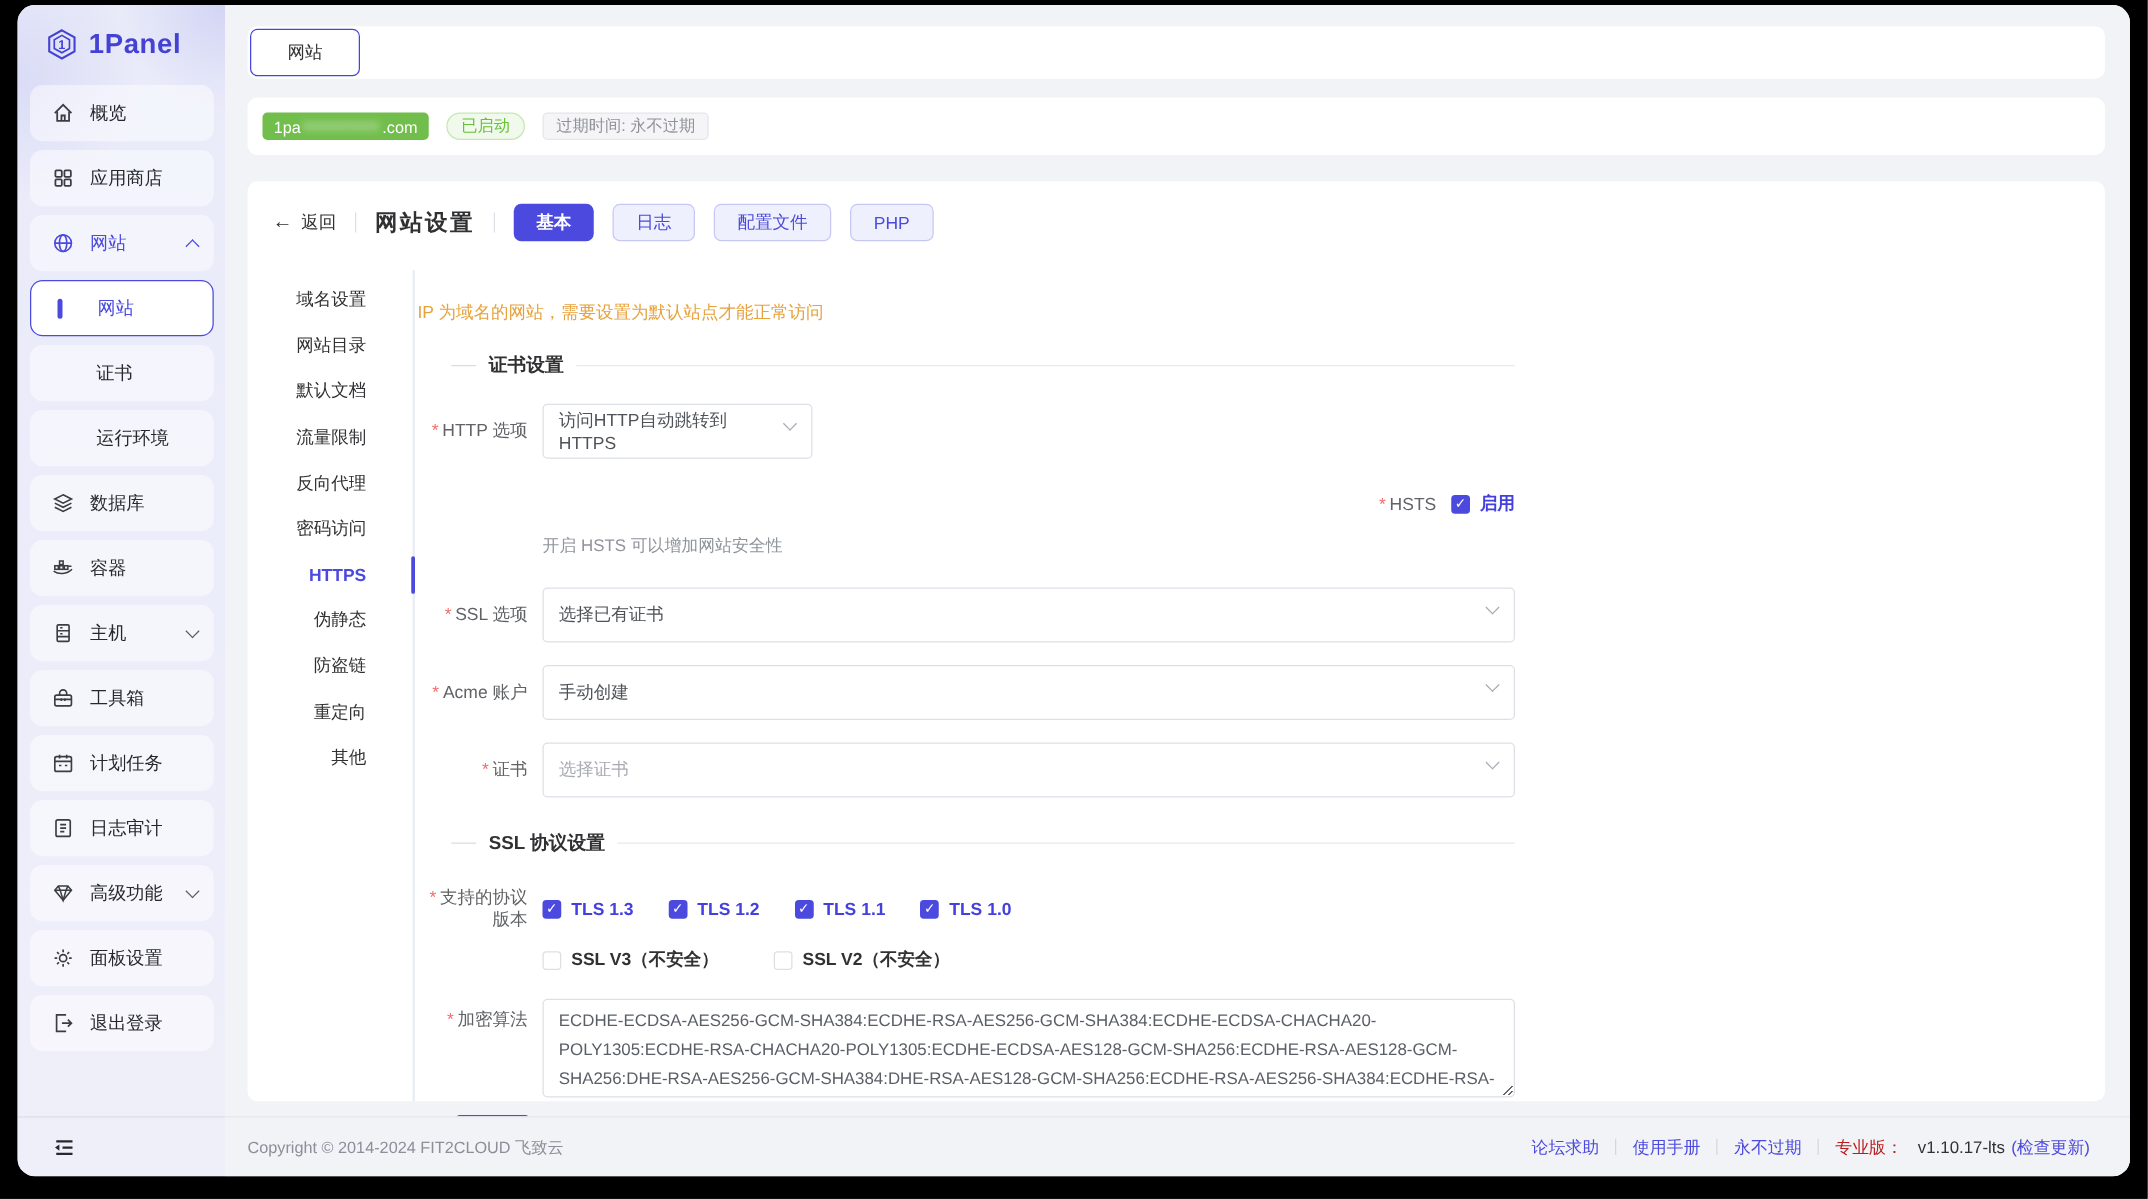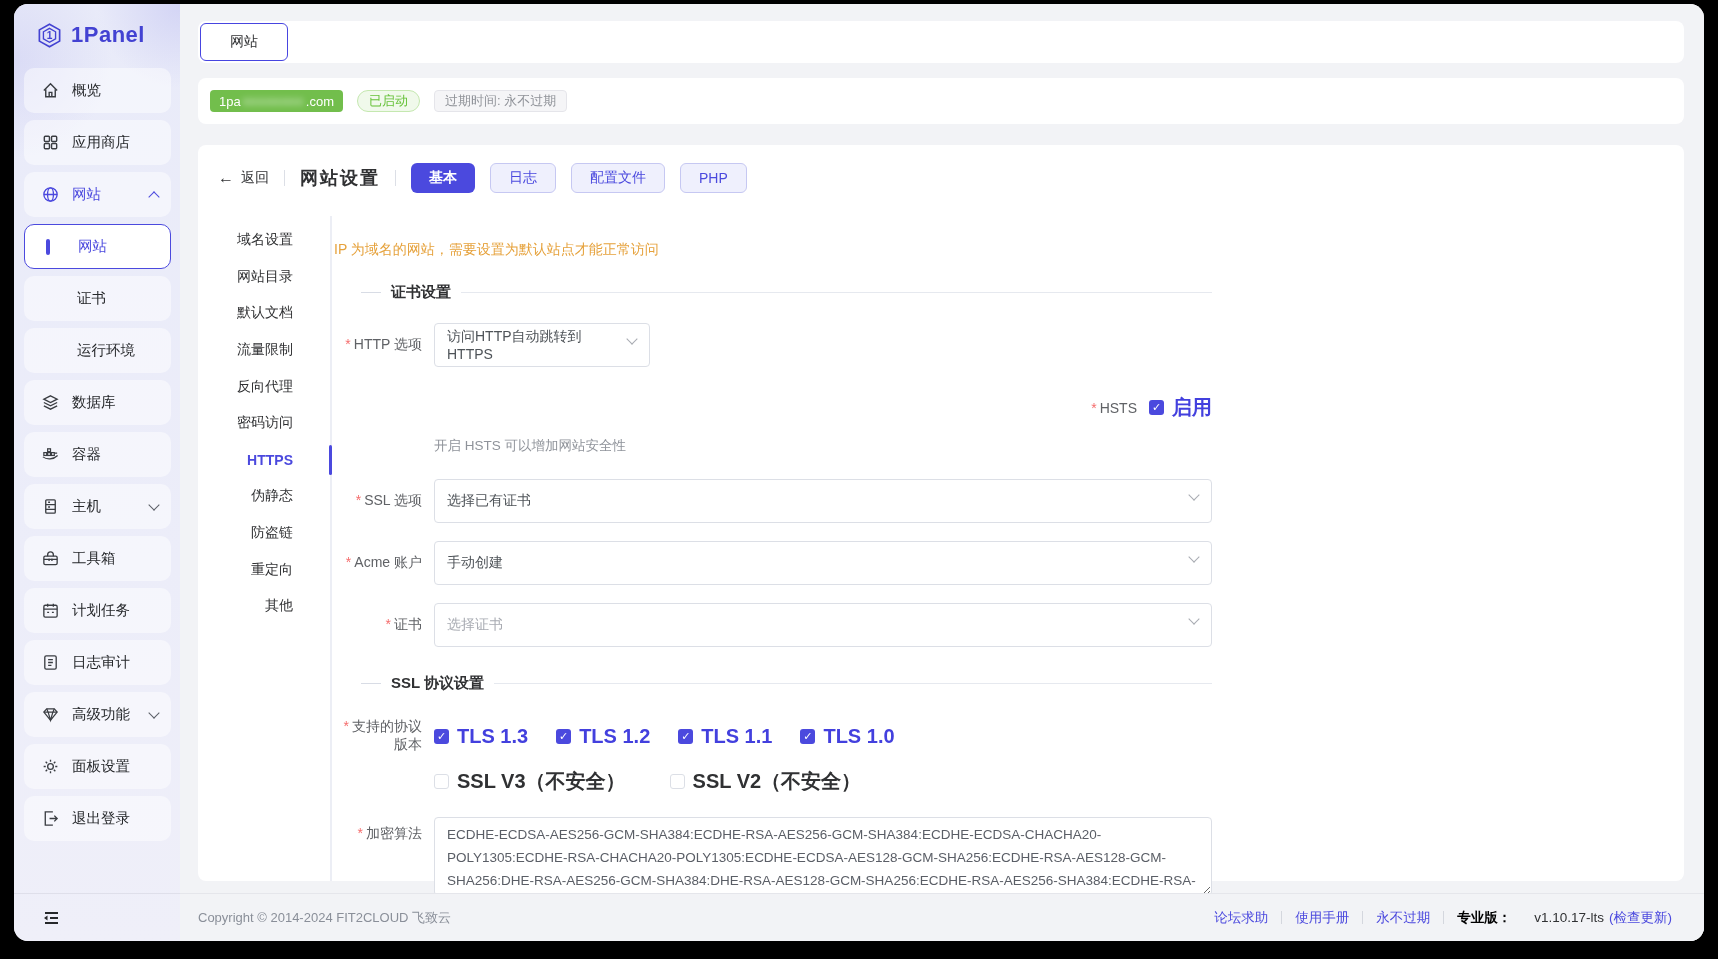--- a/index.html
+++ b/index.html
@@ -88,39 +88,39 @@
     display:flex; align-items:center; padding:0 30px 0 12px; font-size:14px; color:#4E5358; cursor:pointer; }
   .select .ph { color:#A8ABB2; }
   .sel-arrow { position:absolute; right:13px; top:11px; width:8px; height:8px;
     border-right:1.4px solid #A8ABB2; border-bottom:1.4px solid #A8ABB2; transform:rotate(45deg); }
   .w-narrow { width:216px; }
   .w-wide { width:789px; }
 
   .cb { width:15px; height:15px; border-radius:3px; flex:none; display:flex; align-items:center; justify-content:center; cursor:pointer; }
   .cb.checked { background:#4B49DE; color:#fff; font-size:11px; line-height:1; }
   .cb.un { background:#fff; border:1px solid #DCDFE6; }
-  .cb-lab { margin-left:8px; font-size:20px; font-weight:700; }
+  .cb-lab { margin-left:8px; font-size:14px; font-weight:700; }
   .cb-lab.blue { color:#4340DE; }
   .cb-lab.dark { color:#303133; }
   .help { font-size:13.5px; color:#8F939A; }
 
   .cipher { width:789px; height:79px; border:1px solid #DCDFE6; border-radius:4px; resize:vertical;
     padding:5px 12px; font-family:"Liberation Sans","DejaVu Sans",sans-serif;
     font-size:13.5px; line-height:23px; color:#5A5E66; overflow:hidden; outline:none; }
 
   .save-btn { margin:14px 0 0 32px; width:60px; height:32px; border:none; border-radius:4px;
     background:#4B49DE; color:#fff; font-size:14px; font-weight:600; cursor:pointer; }
 
   .footer { height:48px; flex:none; border-top:1px solid #E5E6EB; background:#F2F3F6;
     display:flex; align-items:center; justify-content:space-between; padding:0 32px 0 18px; }
   .copy { font-size:13px; color:#8A8F99; }
   .flinks { display:flex; align-items:center; font-size:13.5px; }
   .flink { color:#4B49DE; cursor:pointer; }
   .fdiv { width:1px; height:13px; background:#D4D7DE; margin:0 13px; }
-  .fver-label { color:#000000; margin-right:23px;font-weight:bold; }
+  .fver-label { color:#b91c1c; margin-right:12px; }
   .fver { color:#303133; margin-right:5px; }
 
   svg.ic { display:block; }
 </style>
 </head>
 <body>
 
 <div class="app">
 
   <div class="sidebar">

